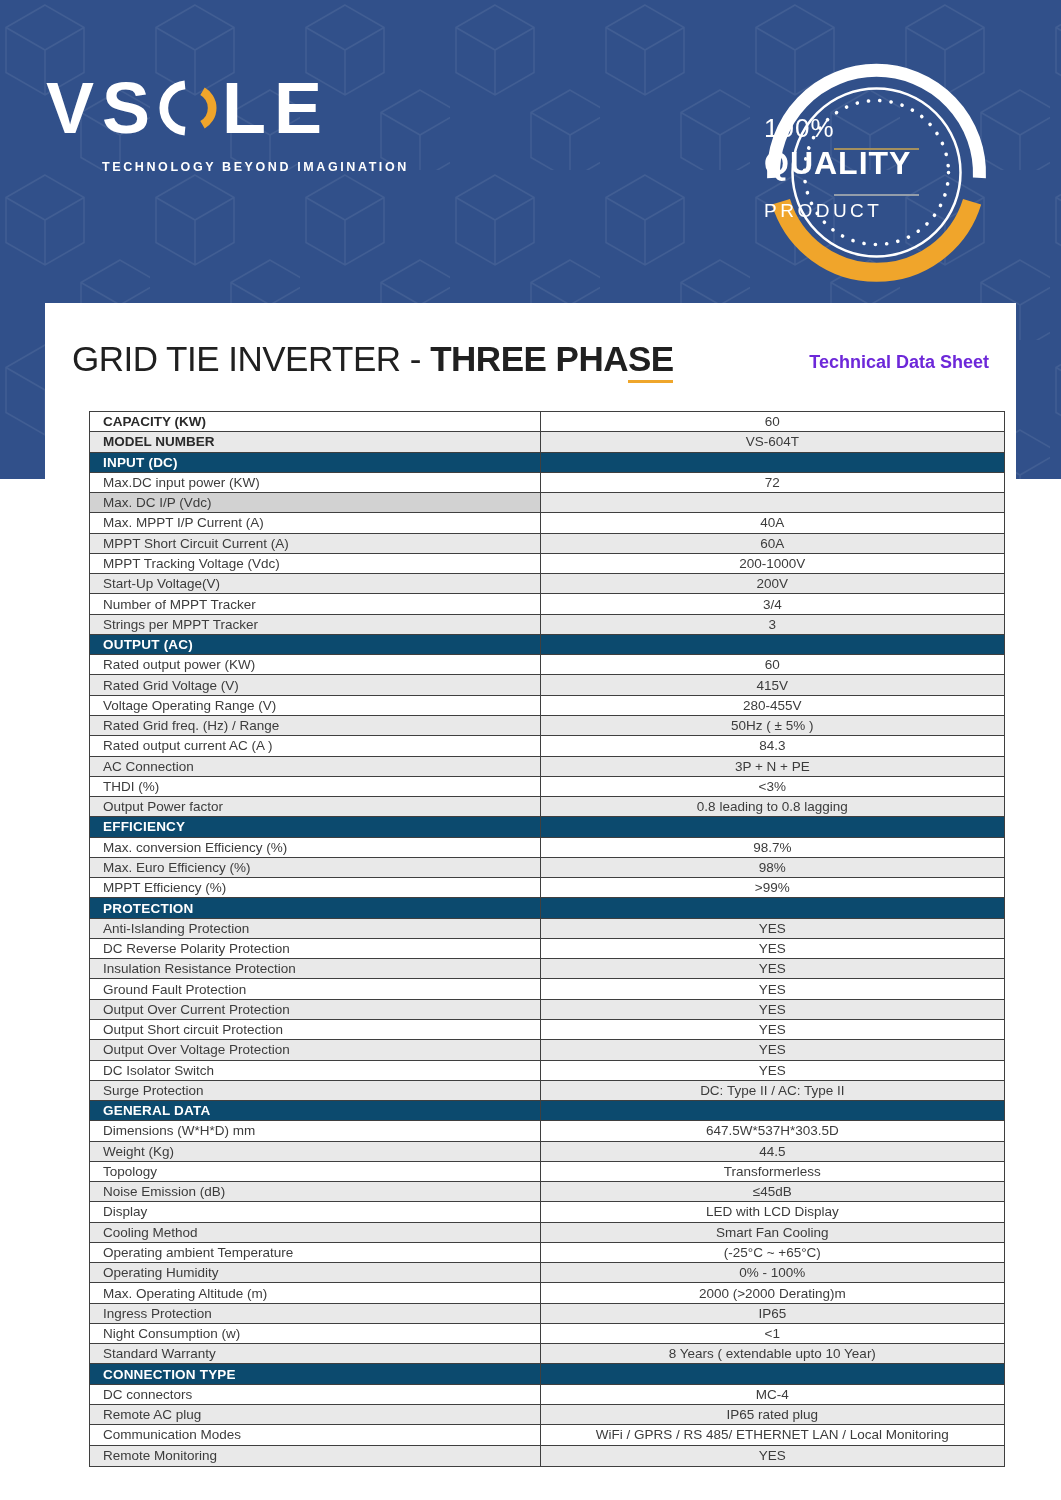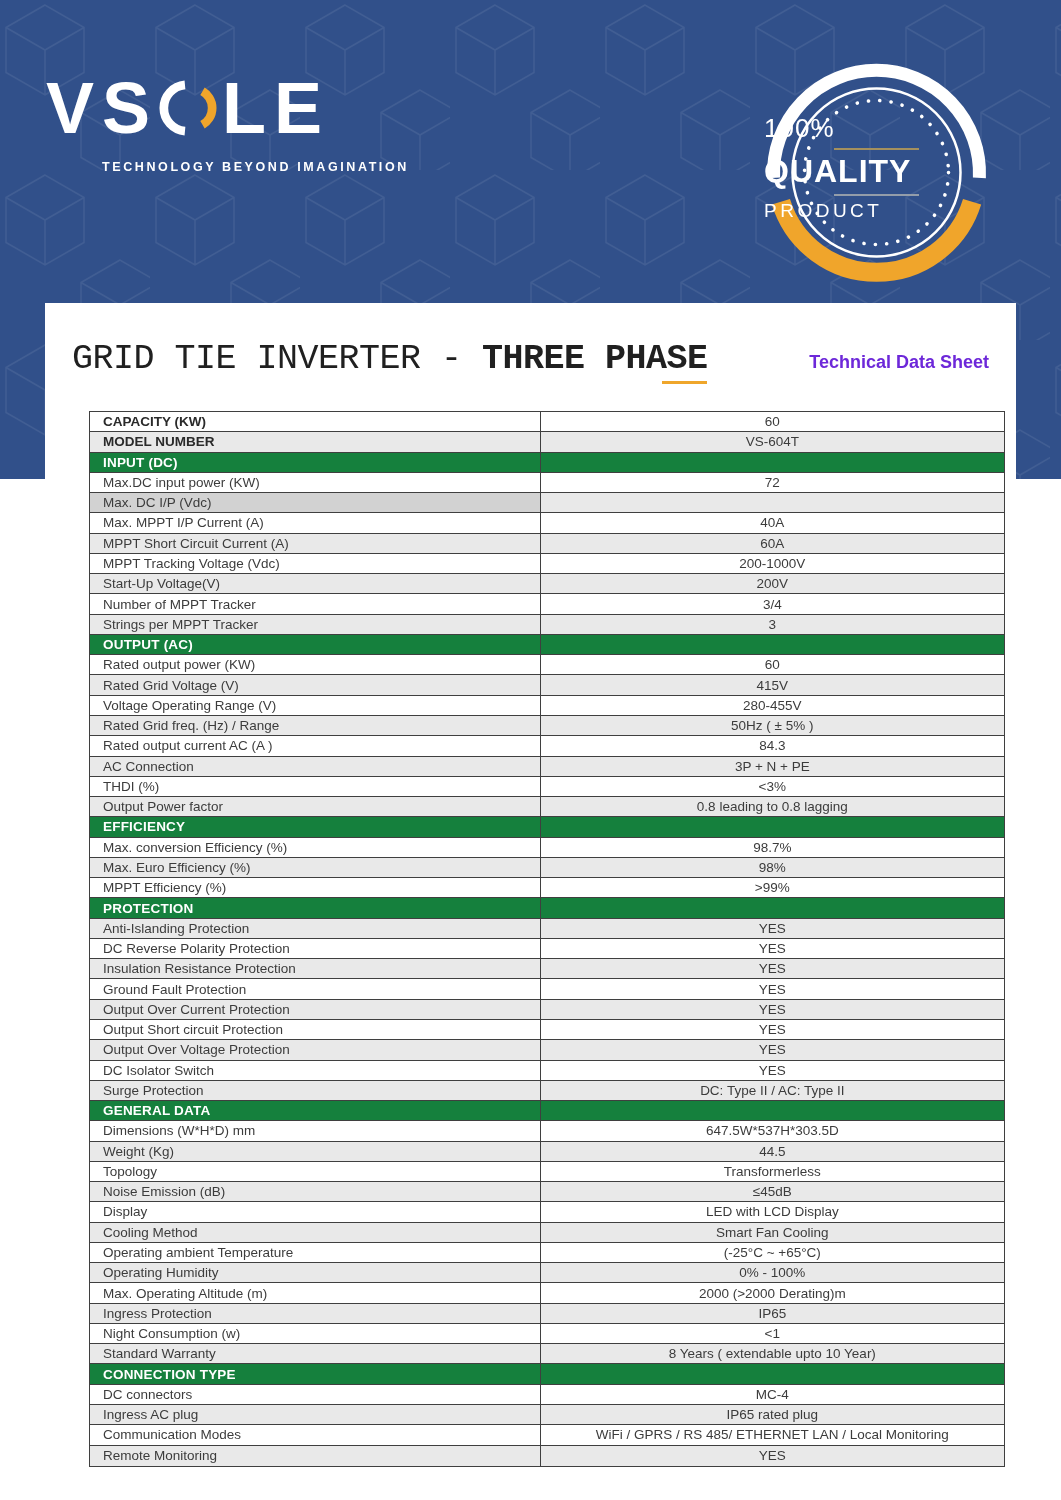--- a/index.html
+++ b/index.html
@@ -13,44 +13,44 @@
   
   .logo{position:absolute;left:46px;top:72px;display:flex;align-items:center;color:#ffffff;}
   .logo .lg{font-size:72px;font-weight:700;letter-spacing:8px;line-height:72px;}
   .logo svg{margin:0 4px 0 -2px;}
   .tagline{position:absolute;left:102px;top:160px;color:#ffffff;font-size:12.5px;font-weight:700;letter-spacing:2.6px;}
   
   .badge{position:absolute;left:764px;top:60px;width:225px;height:225px;}
   .badge svg{position:absolute;left:0;top:0;}
   .badge .btxt{position:absolute;left:0;right:0;text-align:left;color:#ffffff;}
   .b-top{top:55px;font-size:26px;line-height:26px;font-weight:400;letter-spacing:1px;}
-  .b-mid{top:95px;font-size:32px;line-height:32px;font-weight:700;letter-spacing:1px;}
+  .b-mid{top:87px;font-size:32px;line-height:32px;font-weight:700;letter-spacing:1px;}
   .b-bot{top:140px;font-size:19px;line-height:22px;font-weight:400;letter-spacing:3.5px;}
   .b-line{position:absolute;left:70px;width:85px;height:2px;}
   .b-line1{top:88px;background:#a4905e;}
   .b-line2{top:134px;background:#939daa;}
   
   .card{position:absolute;left:45px;top:303px;width:971px;height:1197px;background:#ffffff;}
   .title-row{position:absolute;left:27px;right:27px;top:36px;display:flex;justify-content:space-between;align-items:flex-end;}
-  h1.title{margin:0;font-size:35px;line-height:40px;font-weight:400;color:#202020;letter-spacing:-0.5px;white-space:nowrap;font-family:Liberation Mono, monospace;}
+  h1.title{margin:0;font-size:35px;line-height:40px;font-weight:400;color:#202020;letter-spacing:-0.5px;white-space:nowrap;}
   h1.title .tb{font-weight:700;position:relative;}
   h1.title .tb::after{content:"";position:absolute;right:1px;bottom:-5px;width:45px;height:3.5px;background:#efa62b;}
   .tds{font-size:18px;font-weight:700;color:#6d28d9;padding-bottom:6px;white-space:nowrap;}
   
   .table{position:absolute;left:44px;top:108px;width:916px;border:1px solid #3f3f3f;box-sizing:border-box;}
   .trow{display:flex;height:20.27px;box-sizing:border-box;border-bottom:1px solid #3f3f3f;}
   .trow:last-child{border-bottom:none;}
   .cell{box-sizing:border-box;display:flex;align-items:center;font-size:13.5px;color:#3c3c3c;overflow:hidden;white-space:nowrap;}
   .cell.label{width:49.3%;border-right:1px solid #3f3f3f;padding-left:13px;}
   .cell.value{flex:1;justify-content:center;}
   .trow.plain{background:#ffffff;}
   .trow.shade{background:#e9e9e9;}
   .trow.shade .cell.label.ld{background:#d2d2d2;}
   .trow .cell.label.b{font-weight:700;color:#2a2a2a;}
-  .trow.section{background:#15803d;}
+  .trow.section{background:#0c4a6e;}
   .trow.section .cell.label{color:#ffffff;font-weight:700;letter-spacing:0.2px;}
 </style>
 </head>
 <body>
 
 <div class="page">
 
   <div class="band">
     <svg class="hexbg" width="1061" height="479" aria-hidden="true">
       <defs>
@@ -285,21 +285,21 @@
         </div>
         <div class="trow section">
           <div class="cell label">CONNECTION TYPE</div>
           <div class="cell value"></div>
         </div>
         <div class="trow plain">
           <div class="cell label">DC connectors</div>
           <div class="cell value">MC-4</div>
         </div>
         <div class="trow shade">
-          <div class="cell label">Ingress AC plug</div>
+          <div class="cell label">Remote AC plug</div>
           <div class="cell value">IP65 rated plug</div>
         </div>
         <div class="trow plain">
           <div class="cell label">Communication Modes</div>
           <div class="cell value">WiFi / GPRS / RS 485/ ETHERNET LAN / Local Monitoring</div>
         </div>
         <div class="trow shade">
           <div class="cell label">Remote Monitoring</div>
           <div class="cell value">YES</div>
         </div>

